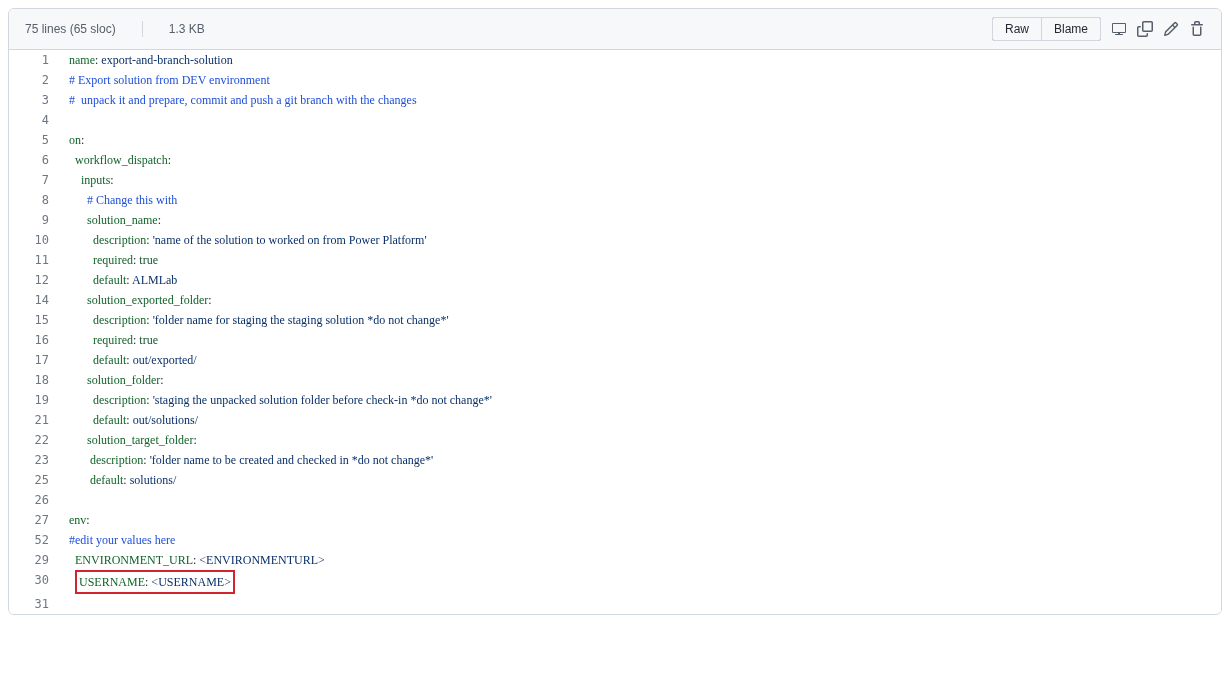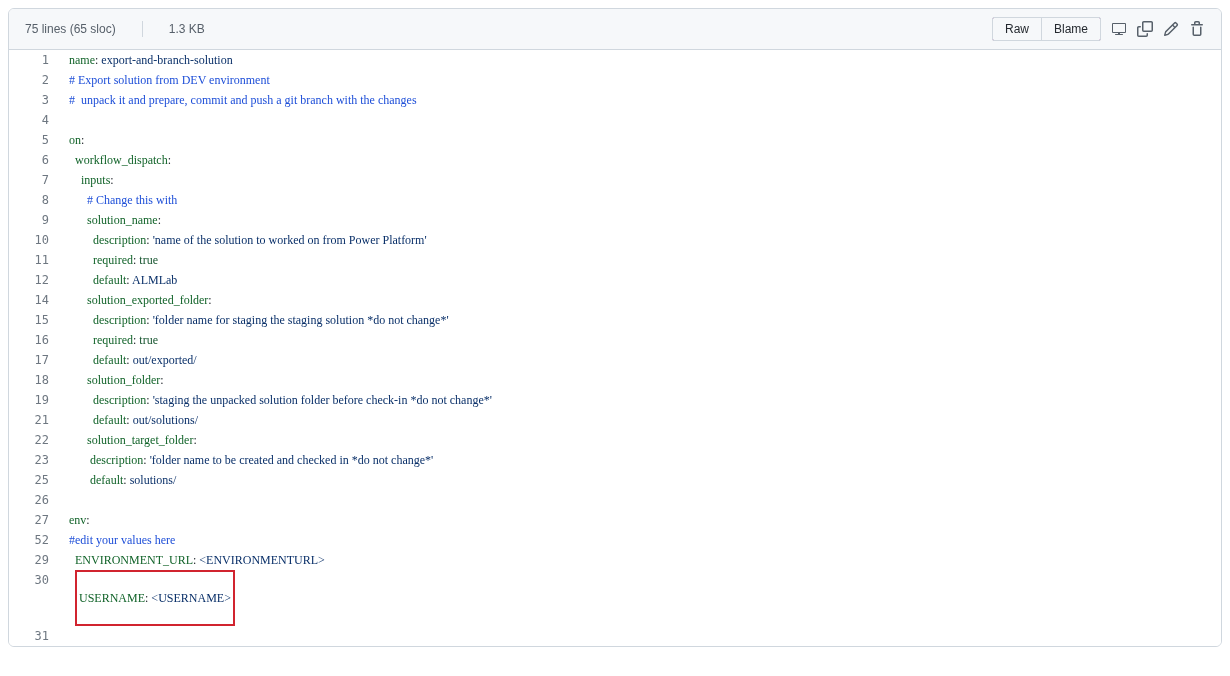--- a/index.html
+++ b/index.html
@@ -100,21 +100,21 @@
     color: #24292f;
     vertical-align: top;
     width: 100%;
   }
   .pl-ent { color: #116329; } 
   .pl-s   { color: #0a3069; } 
   .pl-c   { color: #1d4ed8; } 
   .pl-c1  { color: #14532d; } 
   .highlight-box {
     border: 2px solid #d1242f;
-    padding: 16px 2px;
+    padding: 0 2px;
     display: inline-block;
   }
 </style>
 </head>
 <body>
 
 <div class="file-box">
 
   <div class="file-header">
     <div class="file-info">

